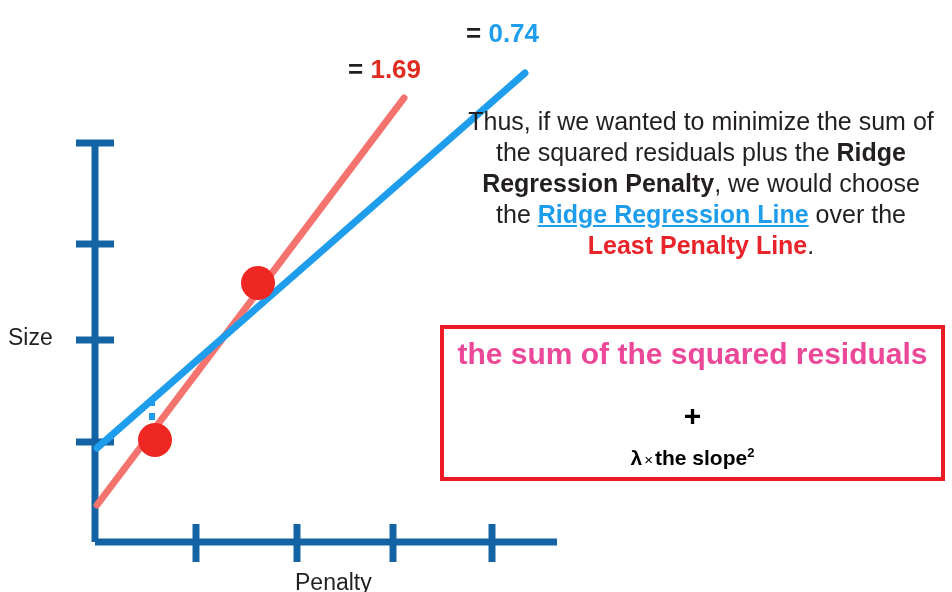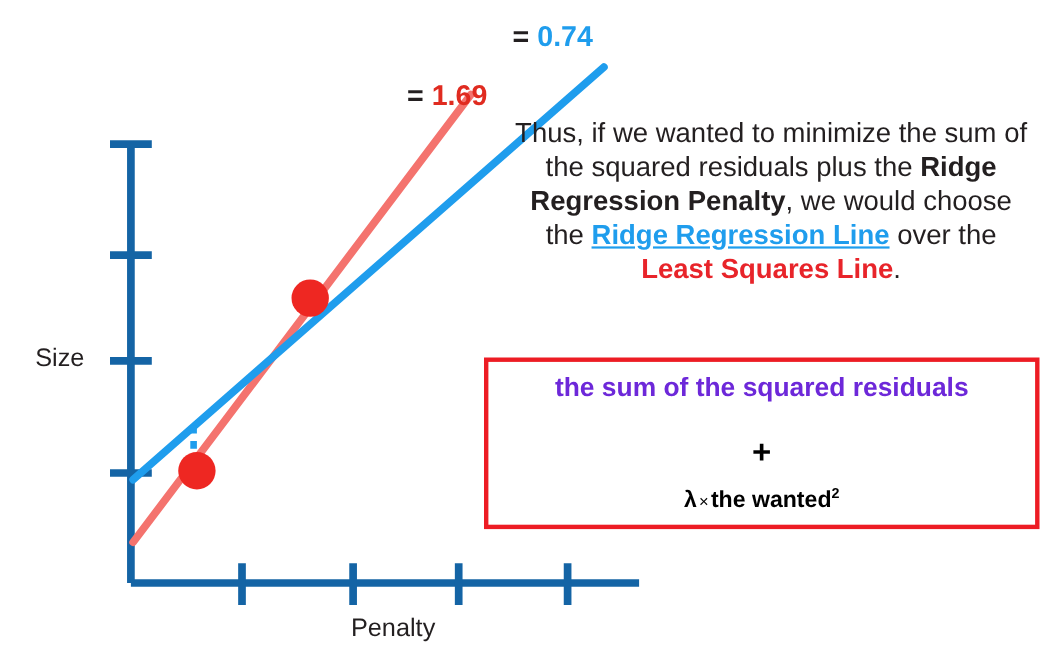--- a/index.html
+++ b/index.html
@@ -15,24 +15,23 @@
     position: relative;
     width: 952px;
     height: 592px;
     background: #ffffff;
     overflow: hidden;
   }
 
   
   #chart-area {
     position: absolute;
-    left: 0; top: 4px;
+    left: 0; top: 16px;
     width: 600px;
     height: 561px;
-    margin-left: 24px;
   }
   #chart-svg {
     position: absolute;
     left: 0; top: 0;
   }
 
   .axis-label {
     position: absolute;
     color: #231f20;
     font-size: 23px;
@@ -47,21 +46,21 @@
     position: absolute;
     font-size: 26px;
     font-weight: bold;
     white-space: nowrap;
     font-family: "Liberation Sans", sans-serif;
   }
   .slope-callout .eq {
     color: #231f20;
     font-weight: bold;
   }
-  #ls-slope-callout { left: 348px; top: 71px; margin-left: 22px; }
+  #ls-slope-callout { left: 348px; top: 54px; }
   #ls-slope-callout .val { color: #e02b20; }
   #rr-slope-callout { left: 466px; top: 18px; }
   #rr-slope-callout .val { color: #1f9ded; }
 
   
   #explanation {
     position: absolute;
     left: 466px;
     top: 106px;
     width: 470px;
@@ -84,23 +83,23 @@
     height: 156px;
     box-sizing: border-box;
     border: 4px solid #ed1c24;
     background: #ffffff;
     display: flex;
     flex-direction: column;
     align-items: center;
     justify-content: center;
   }
   #penalty-line-1 {
-    font-size: 24px;
+    font-size: 30px;
     font-weight: bold;
-    color: #6d28d9;
+    color: #ec4899;
     margin-bottom: 30px;
     font-family: "Liberation Sans", sans-serif;
   }
   #penalty-plus {
     font-size: 30px;
     font-weight: bold;
     color: #000000;
     line-height: 1;
     margin-bottom: 14px;
     font-family: "Liberation Sans", sans-serif;
@@ -158,24 +157,24 @@
     <span class="eq">=</span>
     <span class="val">1.69</span>
   </div>
 
   <div class="slope-callout" id="rr-slope-callout">
     <span class="eq">=</span>
     <span class="val">0.74</span>
   </div>
 
   <div id="explanation">
-    <span>Thus, if we wanted to minimize the sum of the squared residuals plus the </span><b>Ridge Regression Penalty</b><span>, we would choose the </span><span class="kw-ridge">Ridge Regression Line</span><span> over the </span><span class="kw-least">Least Squares Line</span><span>.</span>
+    <span>Thus, if we wanted to minimize the sum of the squared residuals plus the </span><b>Ridge Regression Penalty</b><span>, we would choose the </span><span class="kw-ridge">Ridge Regression Line</span><span> over the </span><span class="kw-least">Least Penalty Line</span><span>.</span>
   </div>
 
   <div id="penalty-box">
     <div id="penalty-line-1">the sum of the squared residuals</div>
     <div id="penalty-plus">+</div>
     <div id="penalty-line-2">
-      <span>λ</span><span class="times">×</span><span>the wanted</span><sup>2</sup>
+      <span>λ</span><span class="times">×</span><span>the slope</span><sup>2</sup>
     </div>
   </div>
 
 </div>
 
 </body></html>

